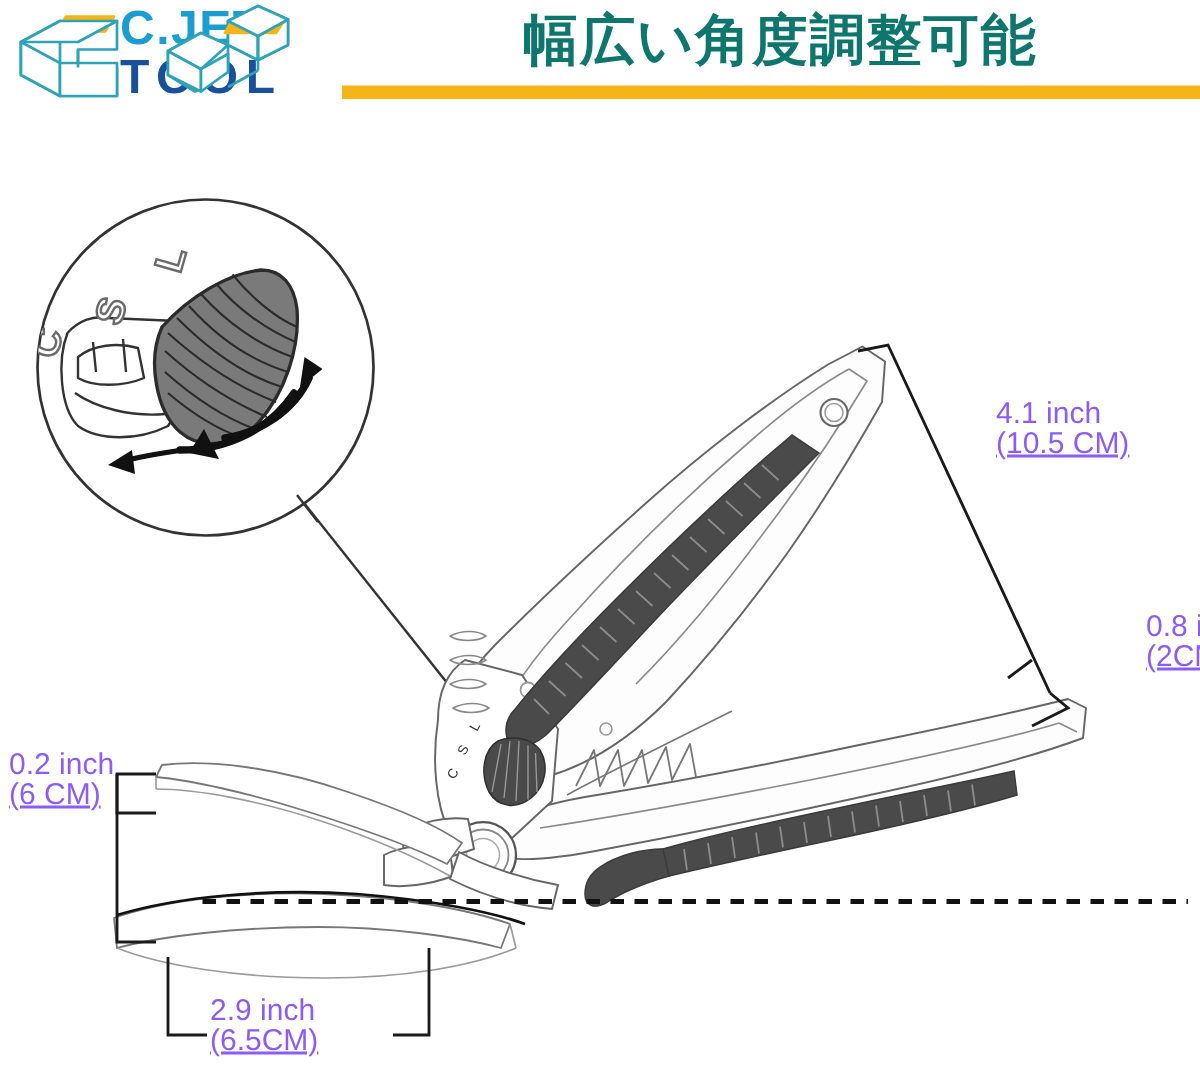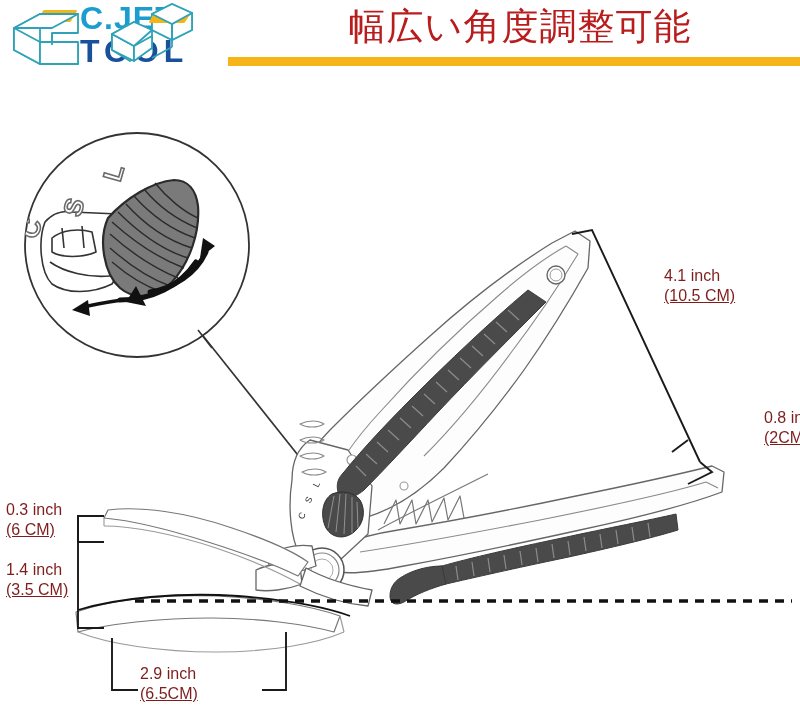--- a/index.html
+++ b/index.html
@@ -29,23 +29,23 @@
   }
   
   .header-title {
     position: absolute;
     left: 250px;
     top: 4px;
     width: 540px;
     text-align: center;
     font-size: 37px;
     line-height: 46px;
-    font-weight: 400;
+    font-weight: 700;
     letter-spacing: 1px;
-    color: #b91c1c;
+    color: #0f766e;
     white-space: nowrap;
   }
   .accent-bar {
     position: absolute;
     left: 228px;
     top: 57px;
     width: 572px;
     height: 9px;
     background: #f5b417;
   }
@@ -65,23 +65,23 @@
   .brand-line2 {
     font-size: 32px;
     font-weight: 700;
     letter-spacing: 5px;
     line-height: 34px;
     color: #1a4f99;
   }
   
   .dim {
     position: absolute;
-    font-size: 16px;
+    font-size: 20px;
     line-height: 20px;
-    color: #7f1d1d;
+    color: #8b5cf6;
     white-space: nowrap;
   }
   #dim-height-top   { left: 664px; top: 266px; }
   #dim-height-blade { left: 764px; top: 408px; }
   #dim-open-top     { left: 6px;   top: 500px; }
   #dim-open-bottom  { left: 6px;   top: 560px; }
   #dim-length       { left: 140px; top: 664px; }
   .dim-l2 { display: block; text-decoration: underline; }
 </style>
 </head>
@@ -369,27 +369,23 @@
     <span>4.1 inch</span>
     <span class="dim-l2">(10.5 CM)</span>
   </div>
 
   <div class="dim" id="dim-height-blade">
     <span>0.8 inch</span>
     <span class="dim-l2">(2CM)</span>
   </div>
 
   <div class="dim" id="dim-open-top">
-    <span>0.3 inch</span>
+    <span>0.2 inch</span>
     <span class="dim-l2">(6 CM)</span>
   </div>
 
-  <div class="dim" id="dim-open-bottom">
-    <span>1.4 inch</span>
-    <span class="dim-l2">(3.5 CM)</span>
-  </div>
 
   <div class="dim" id="dim-length">
     <span>2.9 inch</span>
     <span class="dim-l2">(6.5CM)</span>
   </div>
 
 </div>
 
 </body></html>

